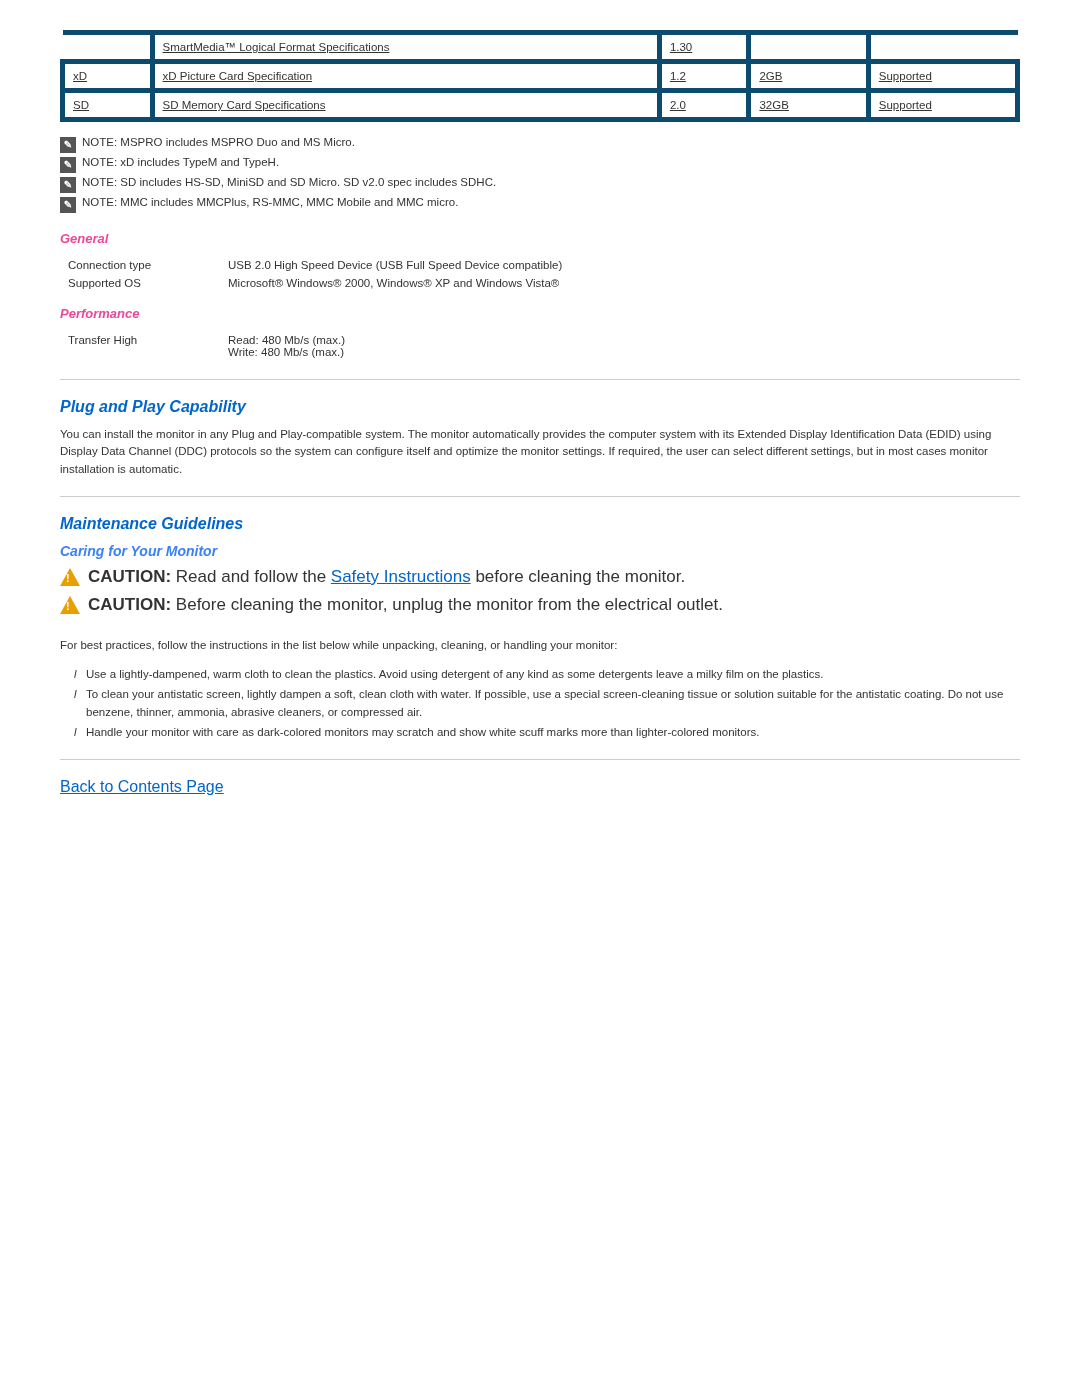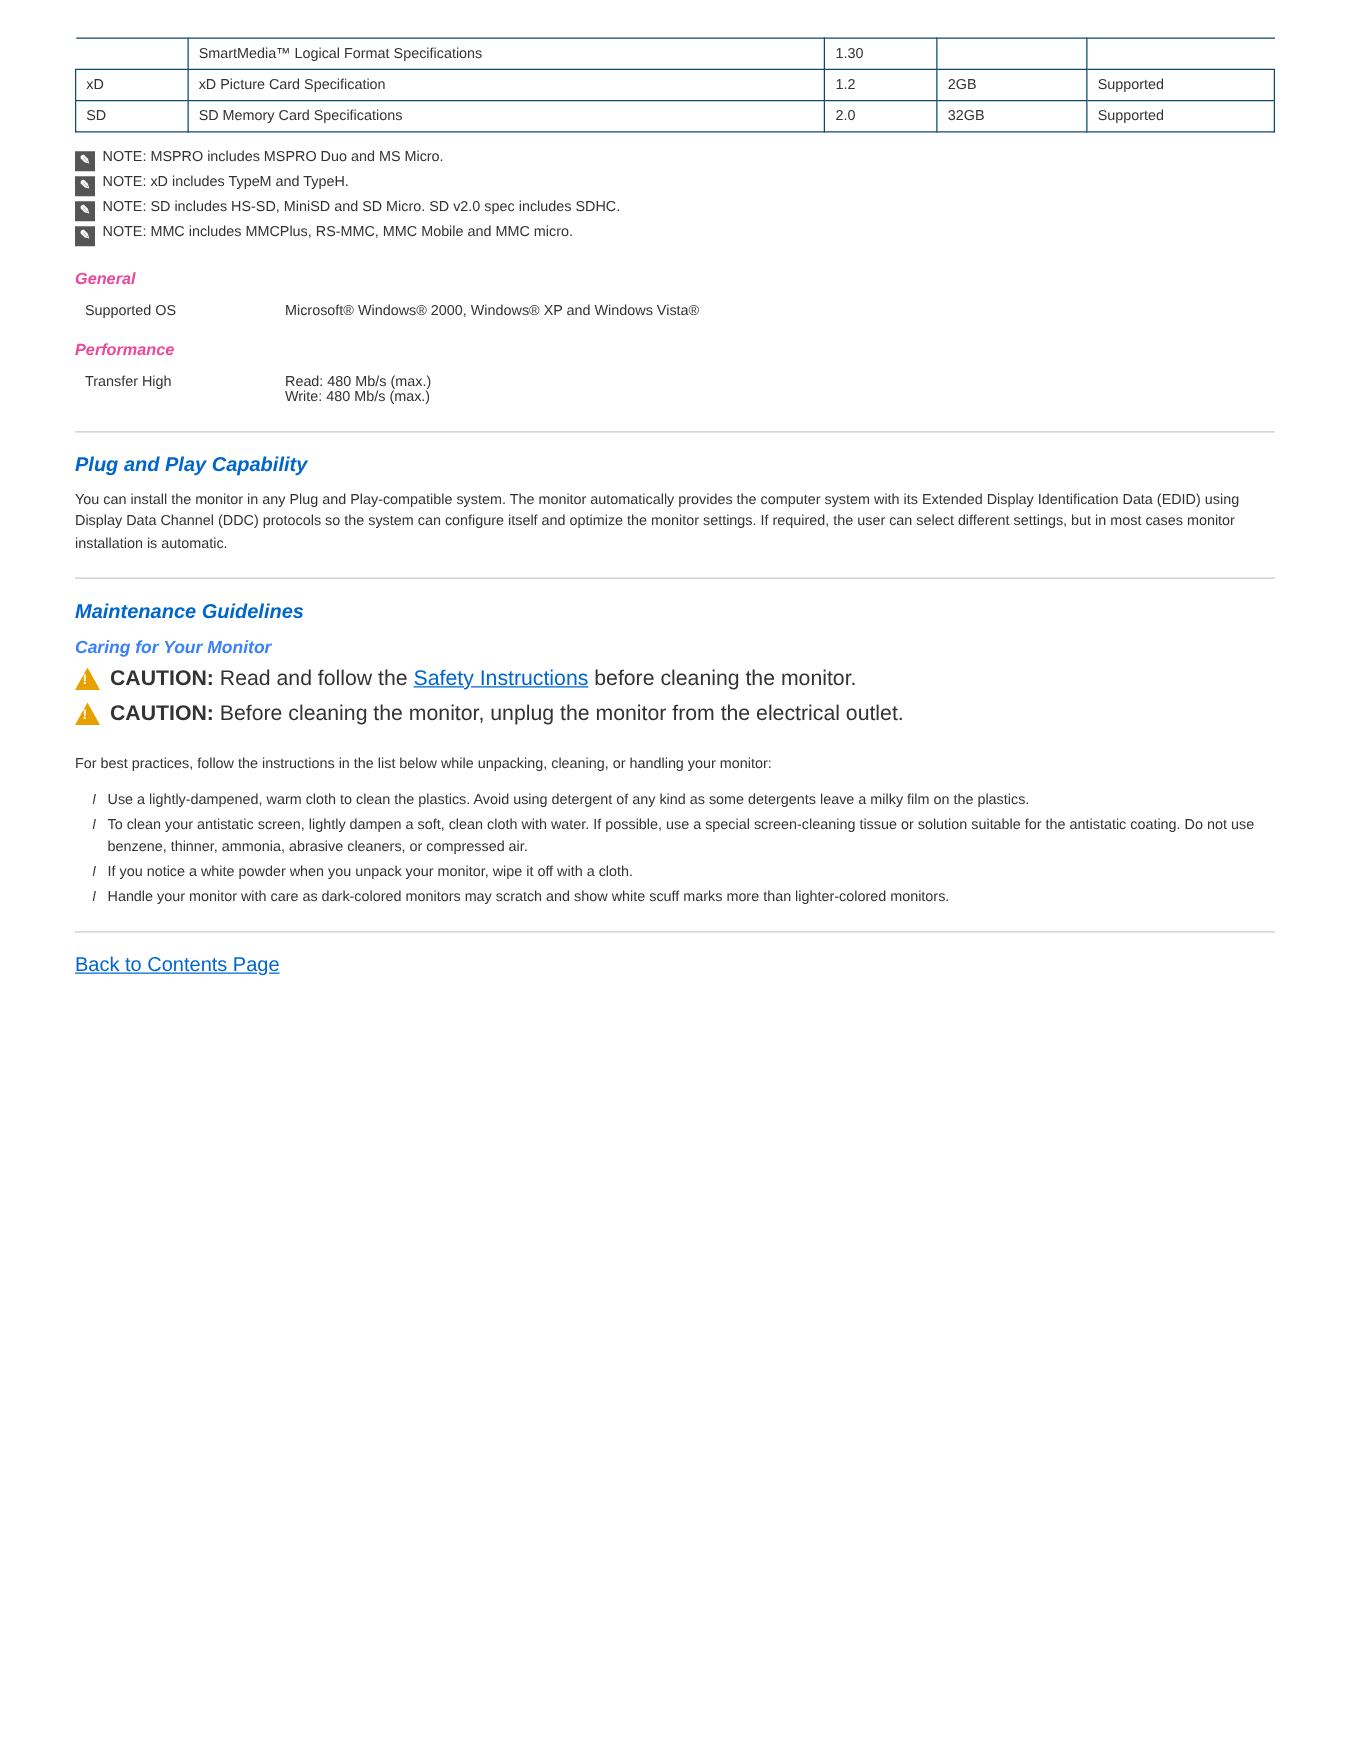--- a/index.html
+++ b/index.html
@@ -14,23 +14,24 @@
     }
 
     
     .spec-table {
       width: 100%;
       border-collapse: collapse;
       margin-bottom: 14px;
       font-size: 11.5px;
     }
     .spec-table td {
-      border: 1px solid #0c4a6e;
+      border: 5px solid #0c4a6e;
       padding: 6px 8px;
       vertical-align: middle;
+      text-decoration: underline;
     }
     .spec-table .col-type { width: 60px; }
     .spec-table .col-spec { width: 340px; }
     .spec-table .col-ver  { width: 60px; }
     .spec-table .col-cap  { width: 80px; }
     .spec-table .col-supp { width: 100px; }
 
     
     .notes-section {
       margin-bottom: 18px;
@@ -231,20 +232,24 @@
     <span class="note-icon">✎</span>
     <span>NOTE: MMC includes MMCPlus, RS-MMC, MMC Mobile and MMC micro.</span>
   </div>
 </div>
 
 
 <div class="section-title">General</div>
 <table class="info-table">
   <tbody>
     <tr>
+      <td class="label-col">Connection type</td>
+      <td>USB 2.0 High Speed Device (USB Full Speed Device compatible)</td>
+    </tr>
+    <tr>
       <td class="label-col">Supported OS</td>
       <td>Microsoft® Windows® 2000, Windows® XP and Windows Vista®</td>
     </tr>
   </tbody>
 </table>
 
 
 <div class="section-title">Performance</div>
 <table class="info-table">
   <tbody>
@@ -283,21 +288,20 @@
     <strong>CAUTION:</strong> Before cleaning the monitor, unplug the monitor from the electrical outlet.
   </span>
 </div>
 
 <br>
 <p class="body-text">For best practices, follow the instructions in the list below while unpacking, cleaning, or handling your monitor:</p>
 
 <ul class="bullet-list">
   <li>Use a lightly-dampened, warm cloth to clean the plastics. Avoid using detergent of any kind as some detergents leave a milky film on the plastics.</li>
   <li>To clean your antistatic screen, lightly dampen a soft, clean cloth with water. If possible, use a special screen-cleaning tissue or solution suitable for the antistatic coating. Do not use benzene, thinner, ammonia, abrasive cleaners, or compressed air.</li>
-  <li>If you notice a white powder when you unpack your monitor, wipe it off with a cloth.</li>
   <li>Handle your monitor with care as dark-colored monitors may scratch and show white scuff marks more than lighter-colored monitors.</li>
 </ul>
 
 <hr class="hr">
 
 
 <a class="back-link" href="#">Back to Contents Page</a>
 
 
 

